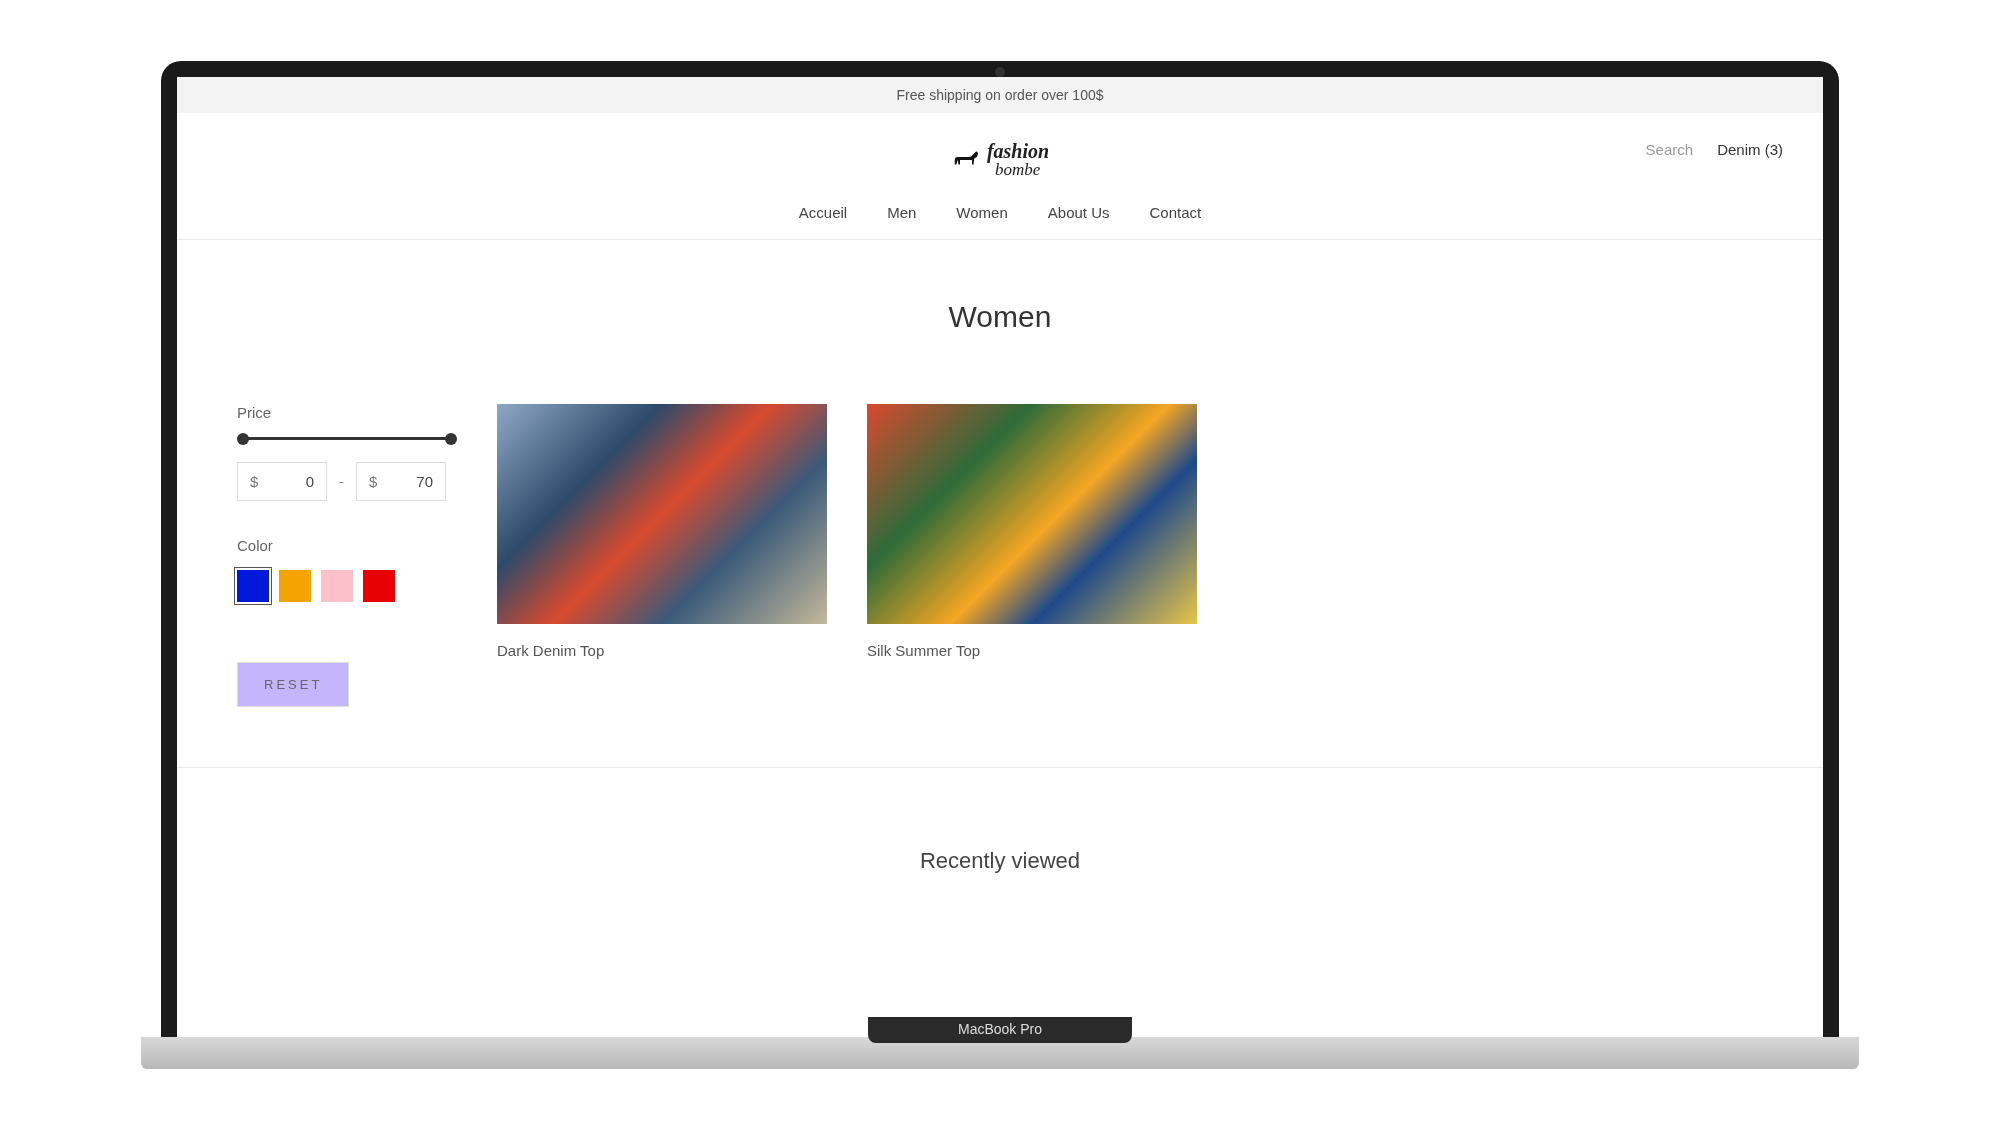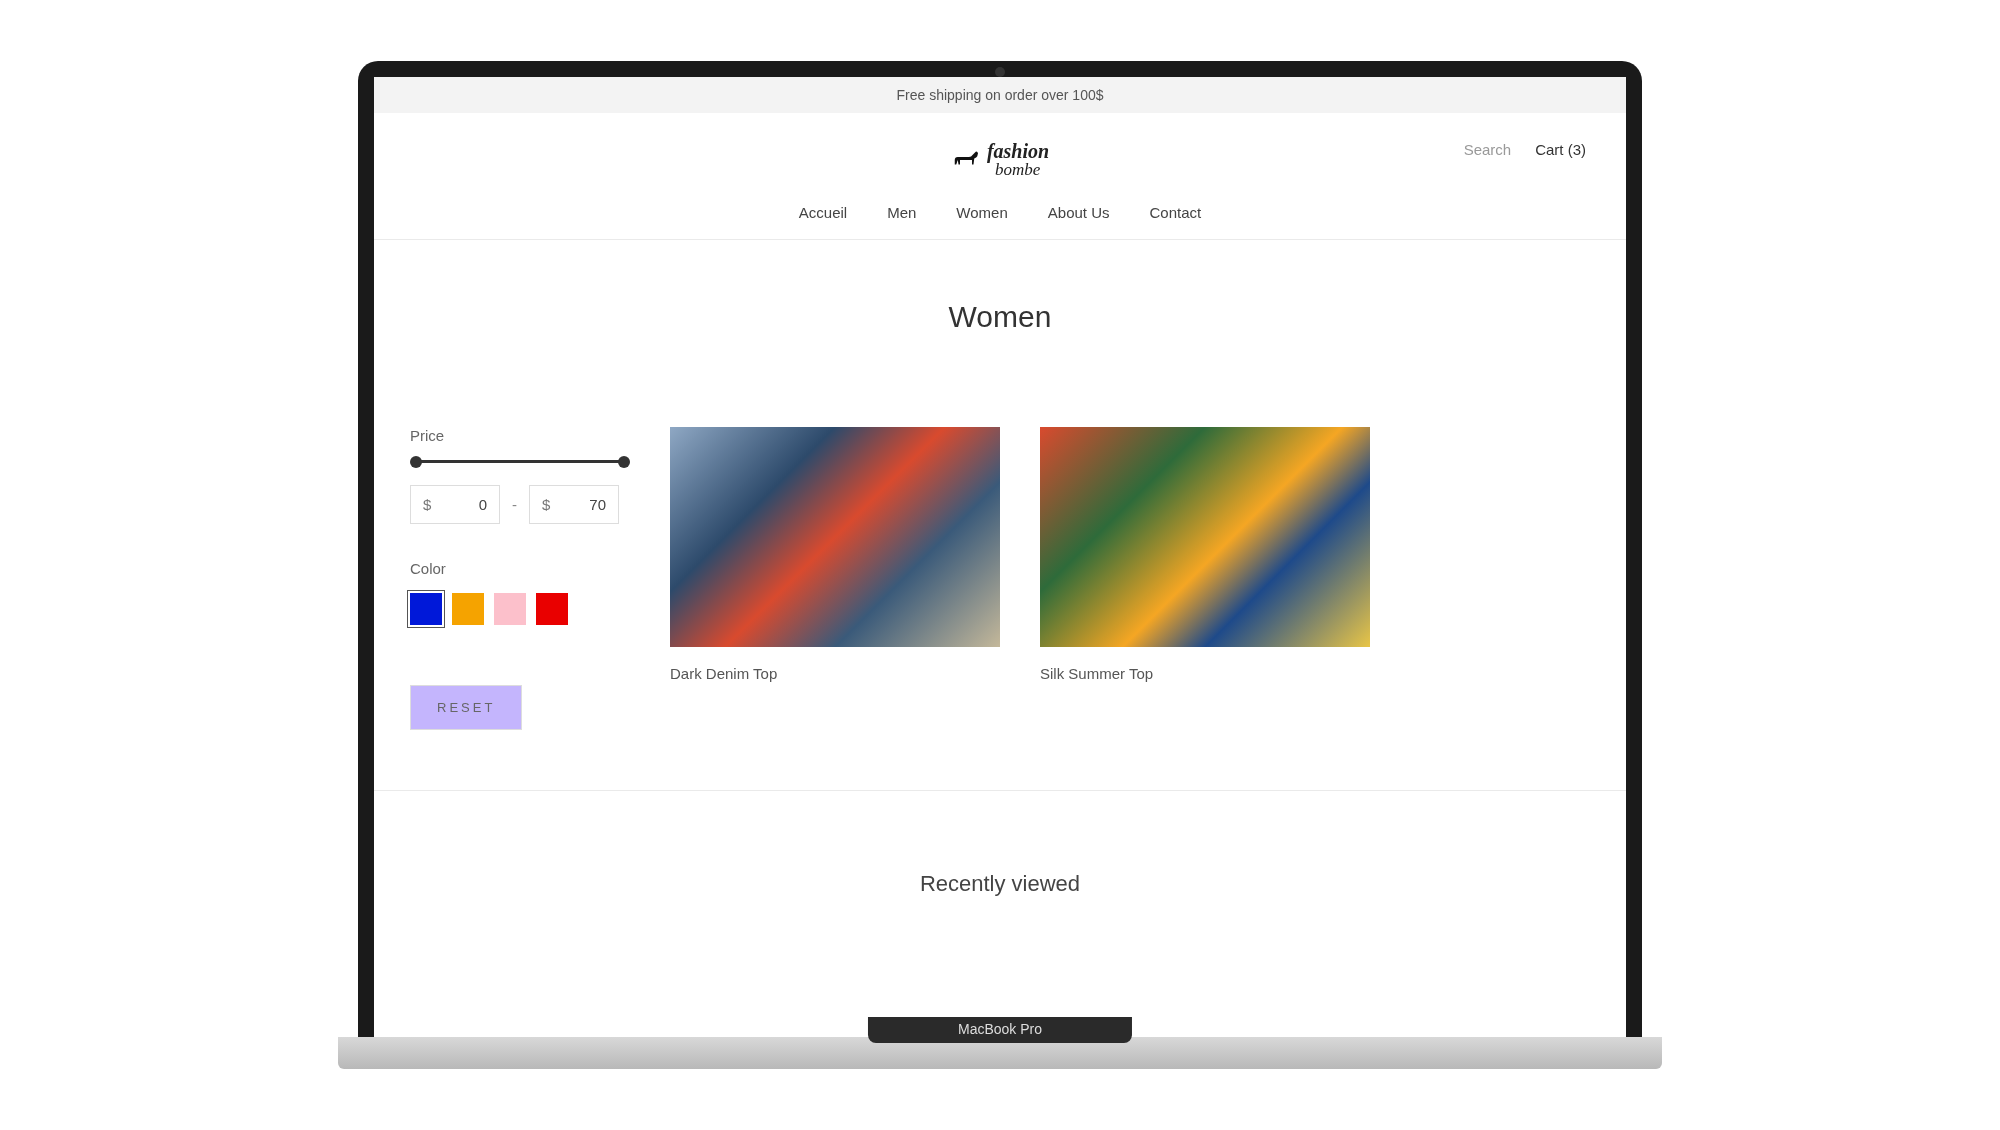--- a/index.html
+++ b/index.html
@@ -14,21 +14,21 @@
       display: flex;
       justify-content: center;
       align-items: center;
       min-height: 1130px;
       width: 2000px;
     }
 
     
     .macbook-frame {
       position: relative;
-      width: 1284px;
+      width: 1678px;
       margin: 0 auto;
     }
 
     .macbook-screen-bezel {
       background: #1a1a1a;
       border-radius: 20px 20px 0 0;
       padding: 16px 16px 0 16px;
       position: relative;
     }
 
@@ -161,23 +161,22 @@
     .page-title {
       text-align: center;
       padding: 60px 0 70px;
       font-size: 30px;
       font-weight: 300;
       color: #333;
     }
 
     .main-area {
       display: flex;
-      padding: 0 36px;
+      padding: 0 60px;
       gap: 40px;
-      margin-top: 23px;
     }
 
     .sidebar {
       width: 220px;
       flex-shrink: 0;
     }
 
     .filter-label {
       font-size: 15px;
       color: #666;
@@ -314,21 +313,21 @@
   <div class="macbook-screen-bezel">
     <div class="camera-notch"></div>
     <div class="screen-content">
 
       <div class="banner">Free shipping on order over 100$</div>
 
       <div class="header">
         <div class="header-right">
           <span class="search-link">Search</span>
           <span class="cart-link">
-            <span>Cart (</span><span>3</span><span>)</span>
+            <span>Denim (</span><span>3</span><span>)</span>
           </span>
         </div>
 
         <div class="logo-wrap">
           <div class="logo">
             <svg class="logo-icon" viewBox="0 0 40 28">
               <path fill="#111" d="M5 20 L5 14 Q5 10 9 10 L24 10 Q27 10 29 7 L33 3 Q35 2 36 5 L35 9 Q34 11 31 12 L30 20 L28 20 L28 14 L12 14 L12 20 L10 20 L9 14 L7 20 Z M33 5 Q33 4 34 4 Q35 4 35 5 Z"></path>
             </svg>
             <div class="logo-text">
               <span class="logo-main">fashion</span>

